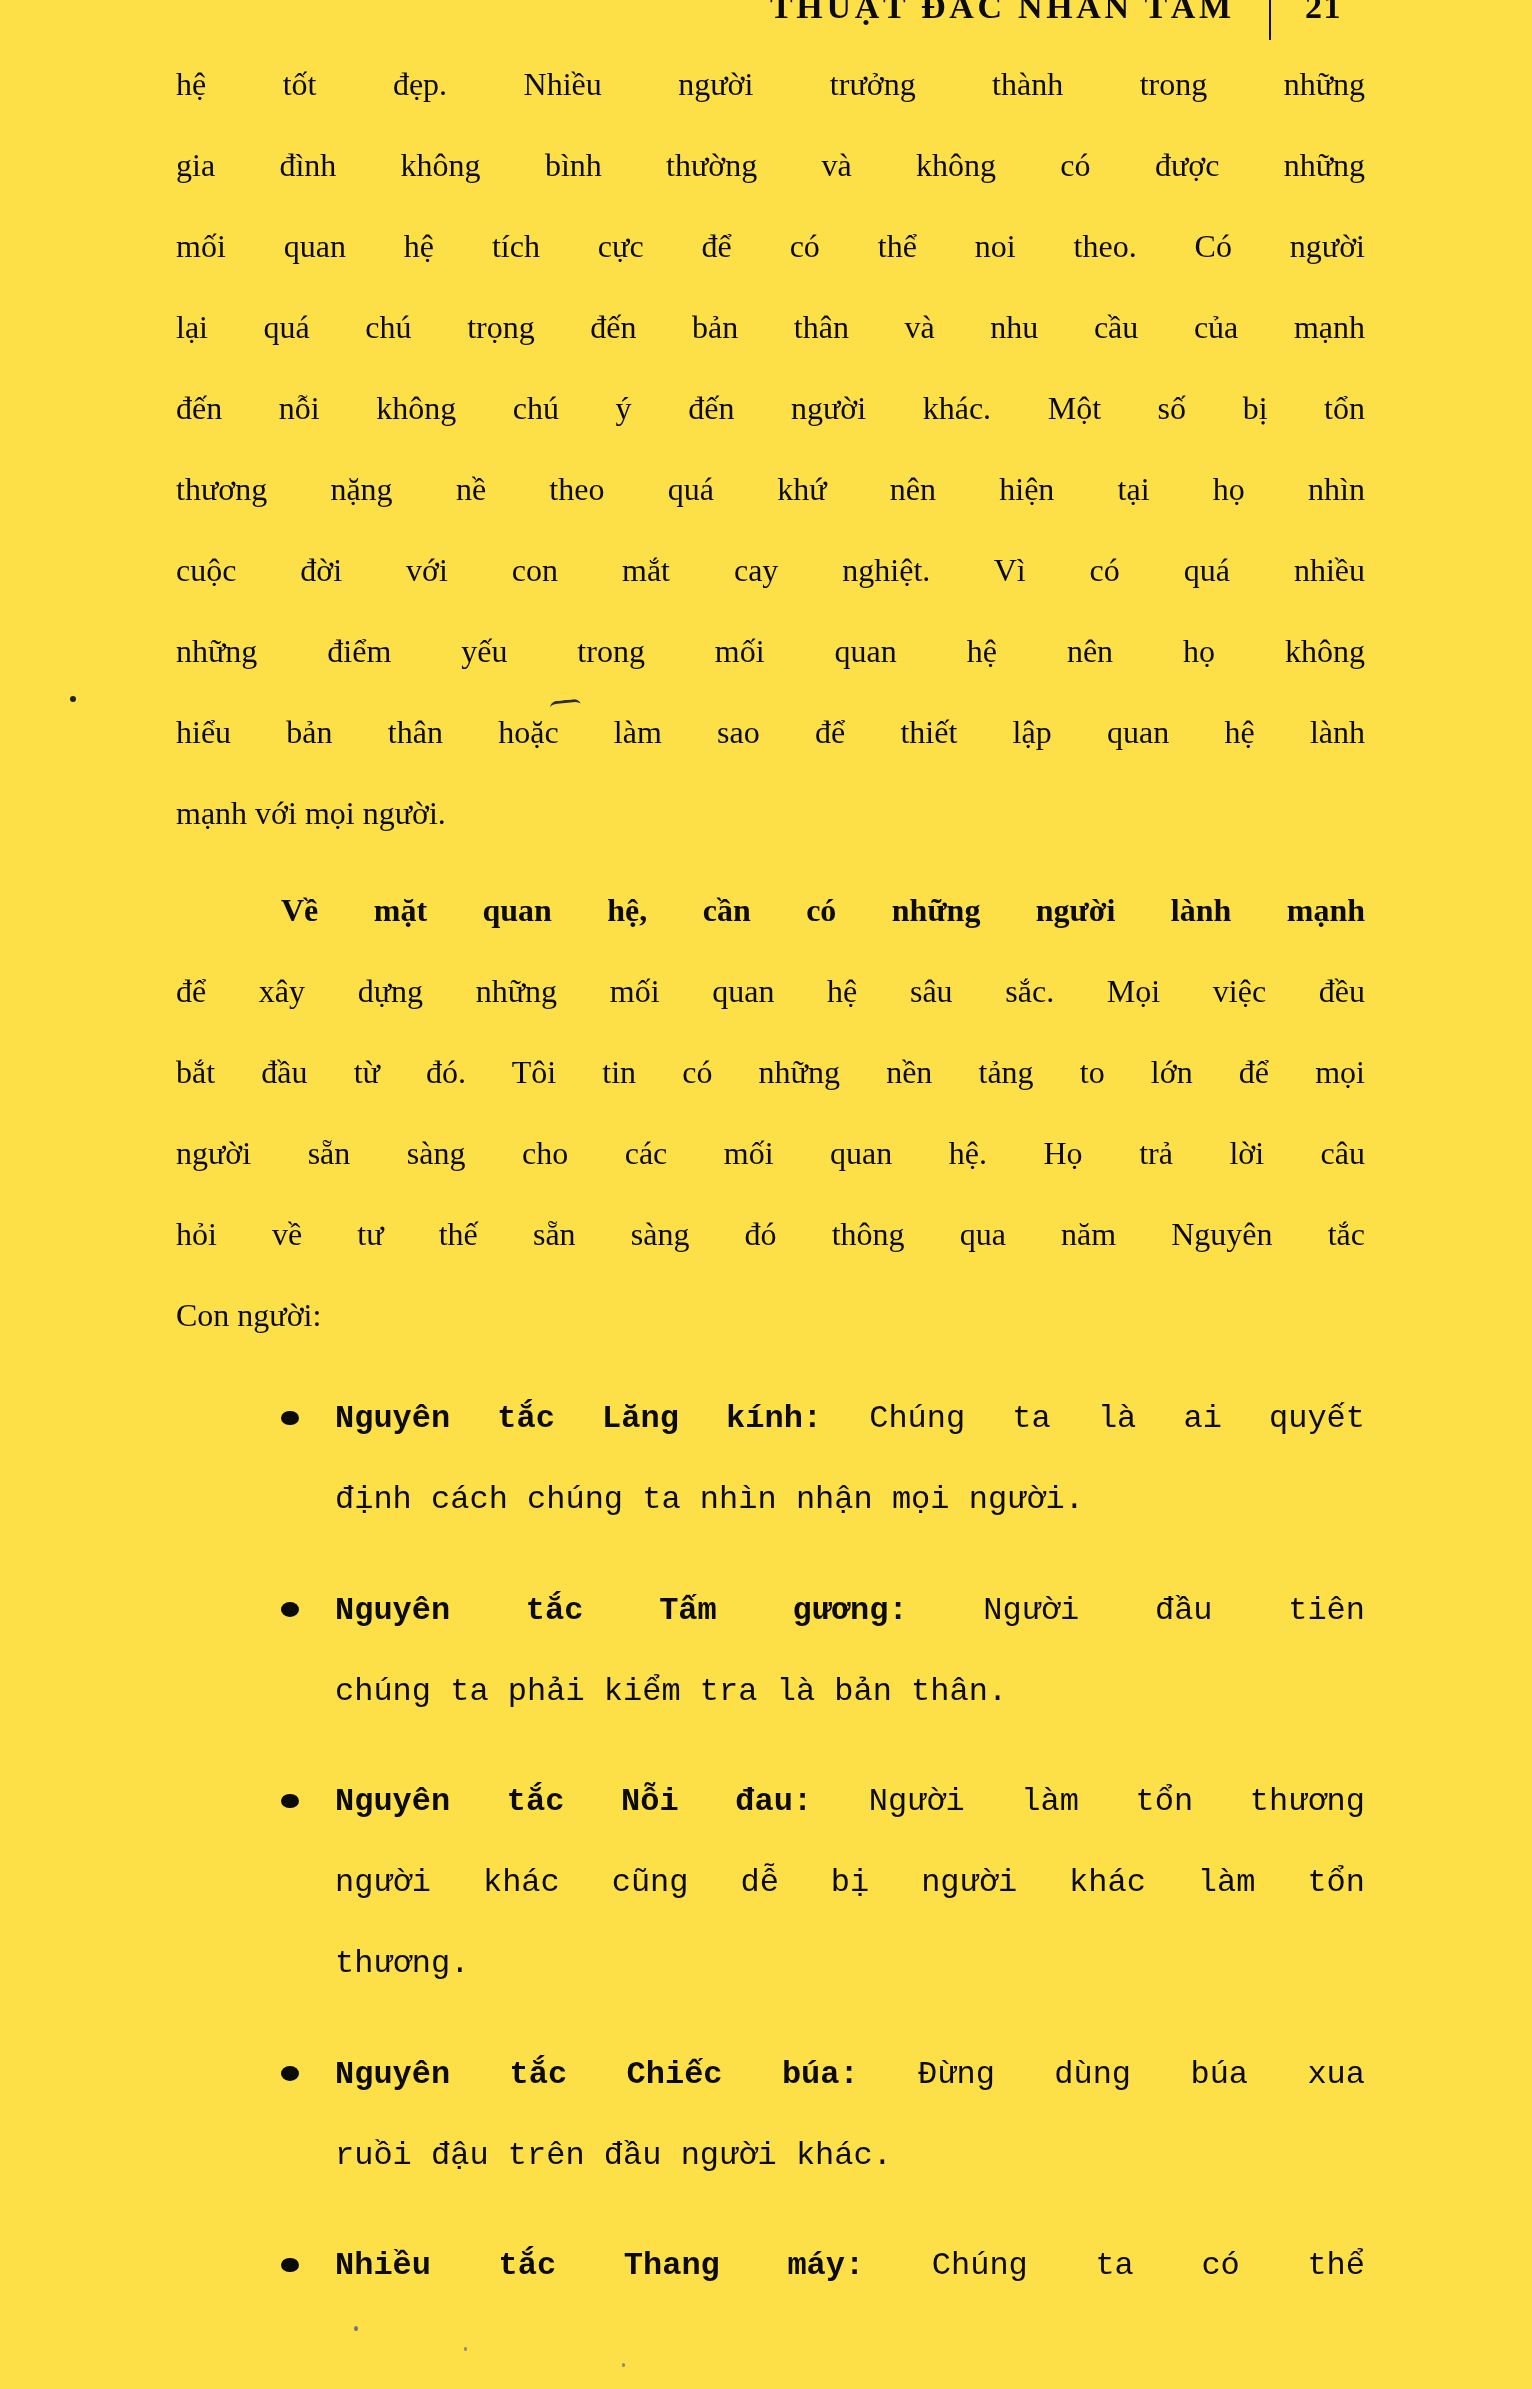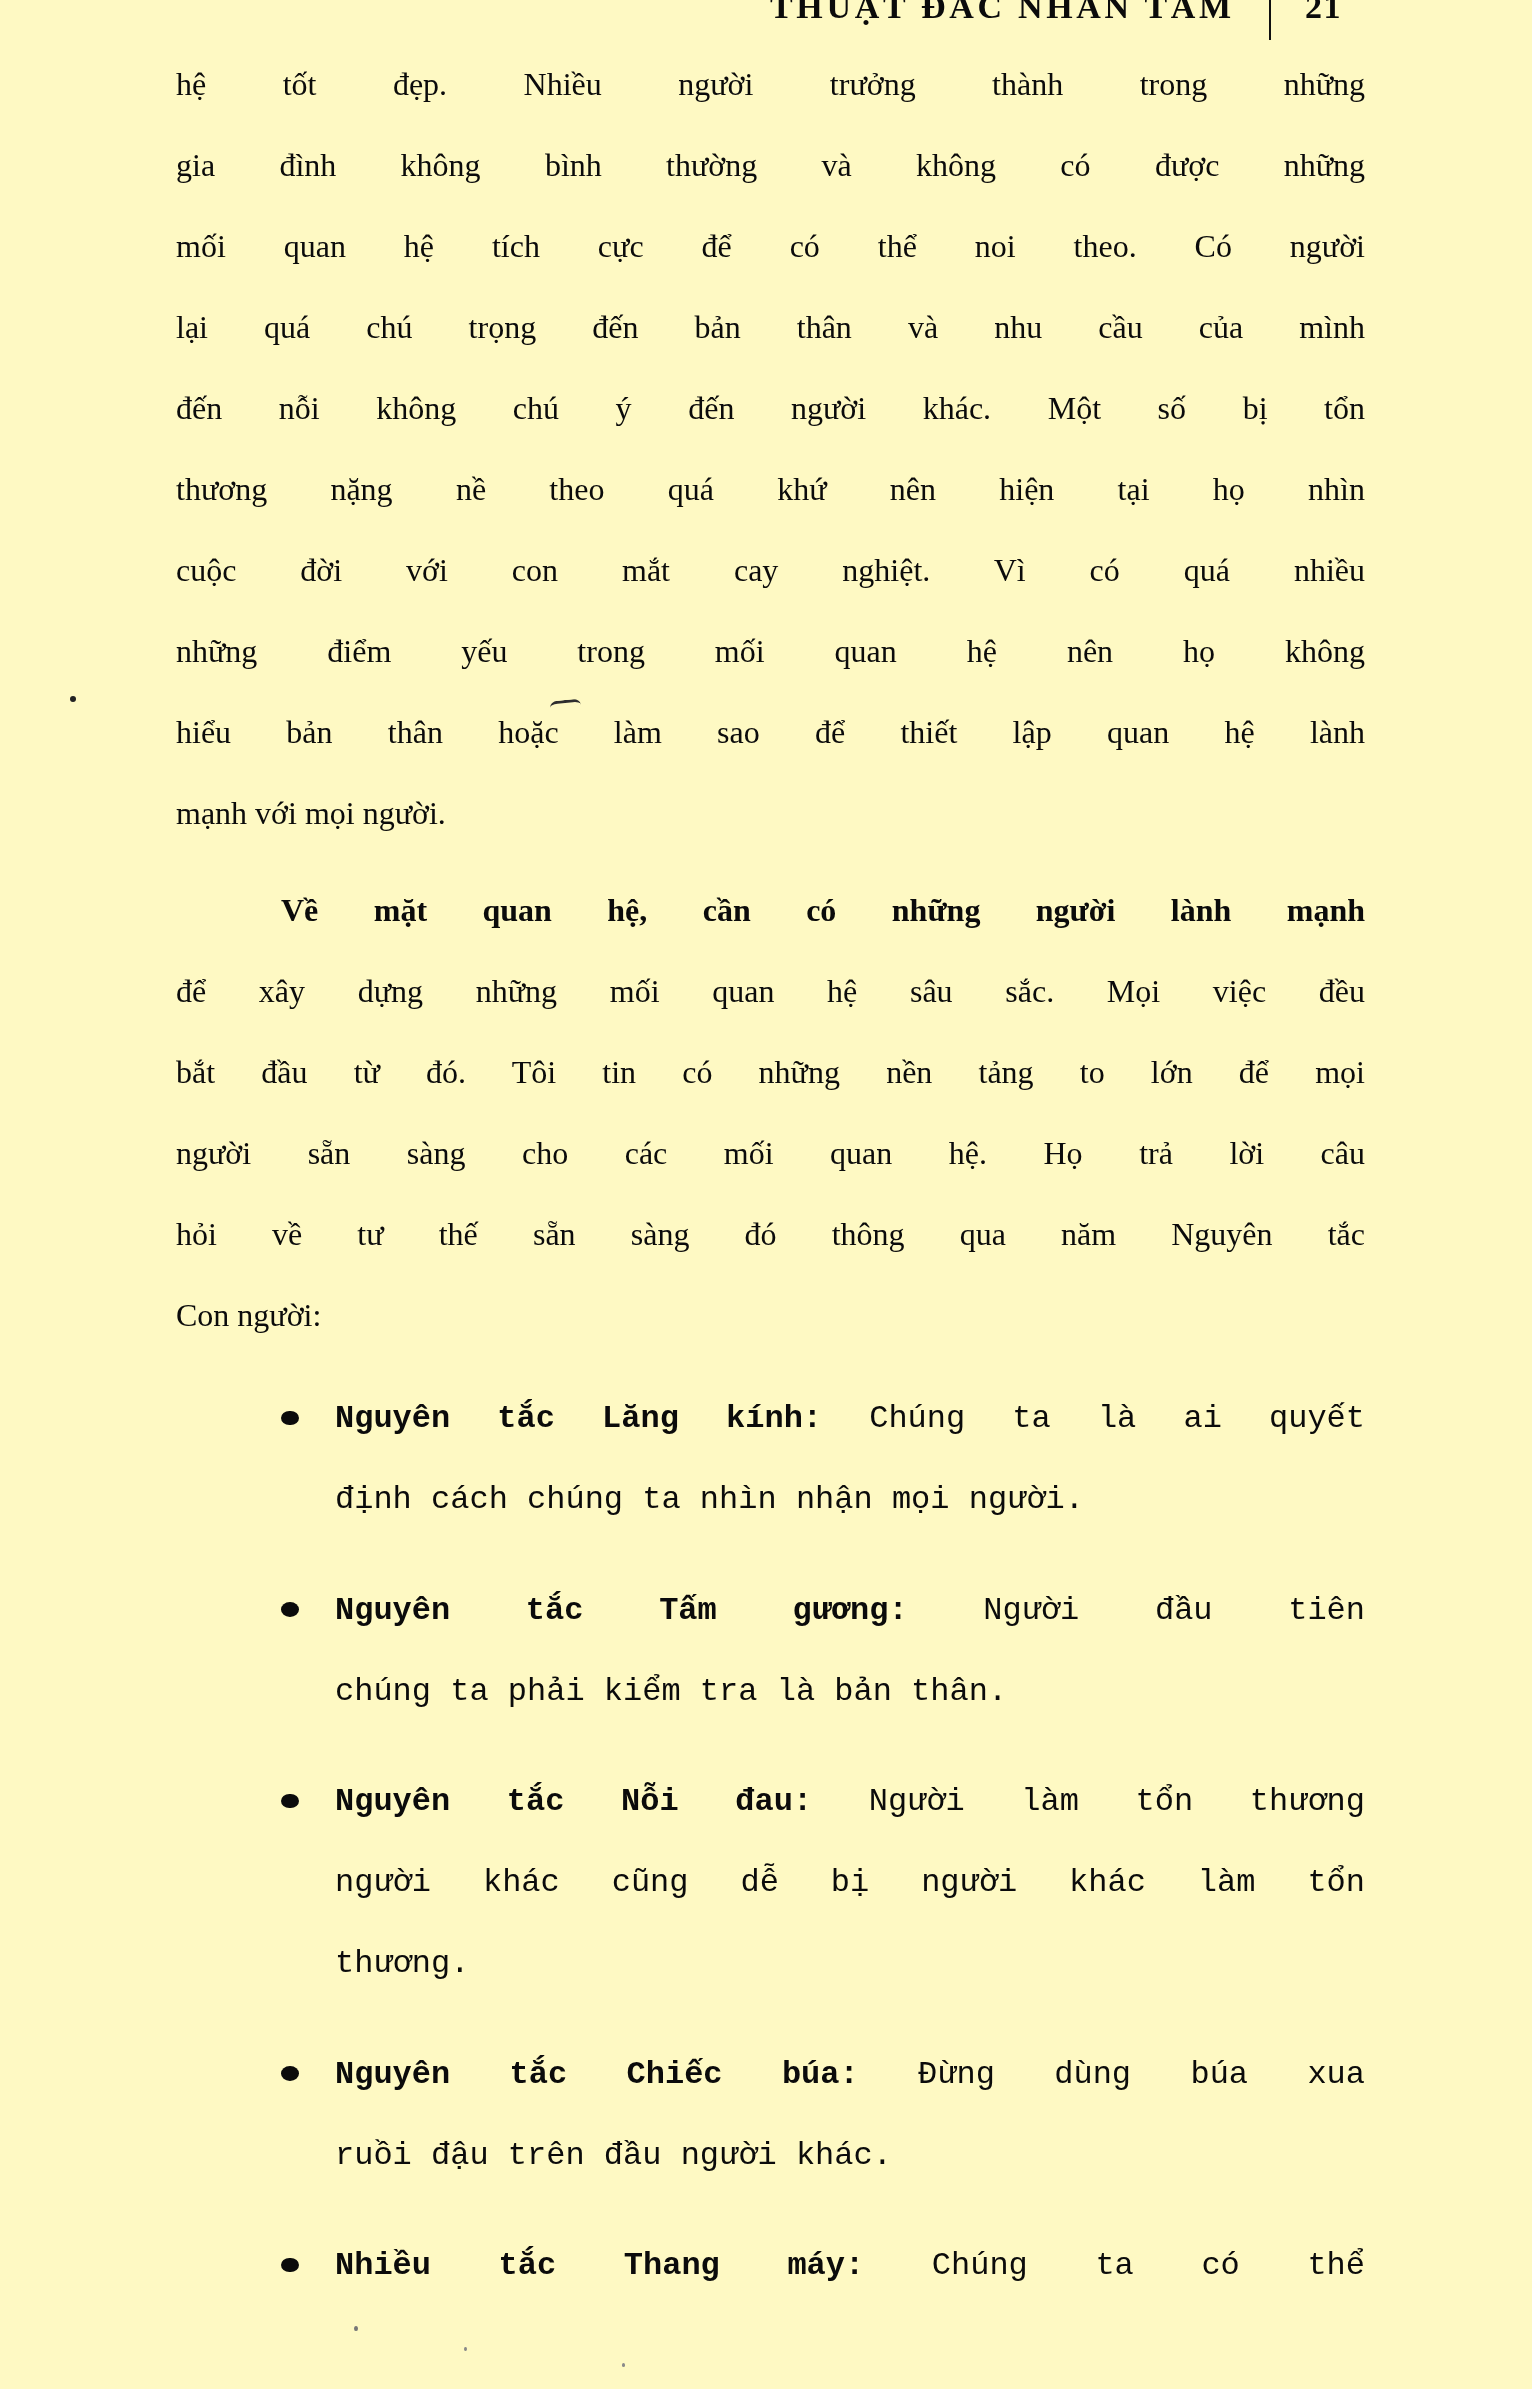--- a/index.html
+++ b/index.html
@@ -2,21 +2,21 @@
 <html style="font-size:11.8px"><head>
 <meta charset="utf-8">
 <style>
   html, body { margin: 0; padding: 0; background: #e8e8e8; }
 
   .page {
     position: relative;
     width: 1533px;
     height: 2389px;
     margin: 0 auto;
-    background: #fef9c3;
+    background: #fde047;
     overflow: hidden;
     color: #0b0b0b;
     font-family: "Liberation Serif", "DejaVu Serif", serif;
   }
 
   
   .header {
     position: absolute;
     top: -14.8px;
     left: 0;
@@ -115,21 +115,21 @@
     <span class="header-bar"></span>
     <span class="header-num">21</span>
   </div>
 
   <div class="body-col">
 
     <div class="para-1">
       <div class="ln">hệ tốt đẹp. Nhiều người trưởng thành trong những</div>
       <div class="ln">gia đình không bình thường và không có được những</div>
       <div class="ln">mối quan hệ tích cực để có thể noi theo. Có người</div>
-      <div class="ln">lại quá chú trọng đến bản thân và nhu cầu của mình</div>
+      <div class="ln">lại quá chú trọng đến bản thân và nhu cầu của mạnh</div>
       <div class="ln">đến nỗi không chú ý đến người khác. Một số bị tổn</div>
       <div class="ln">thương nặng nề theo quá khứ nên hiện tại họ nhìn</div>
       <div class="ln">cuộc đời với con mắt cay nghiệt. Vì có quá nhiều</div>
       <div class="ln">những điểm yếu trong mối quan hệ nên họ không</div>
       <div class="ln">hiểu bản thân hoặc làm sao để thiết lập quan hệ lành</div>
       <div class="ln last">mạnh với mọi người.</div>
     </div>
 
     <div class="para-2">
       <div class="ln indent">Về mặt quan hệ, cần có những người lành mạnh</div>

